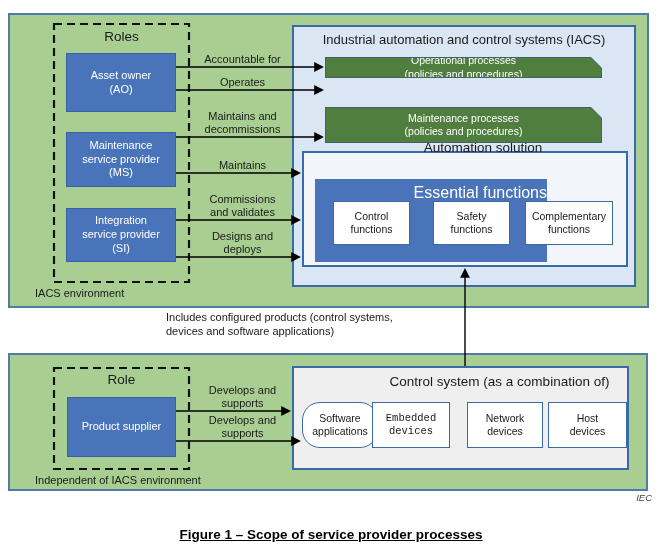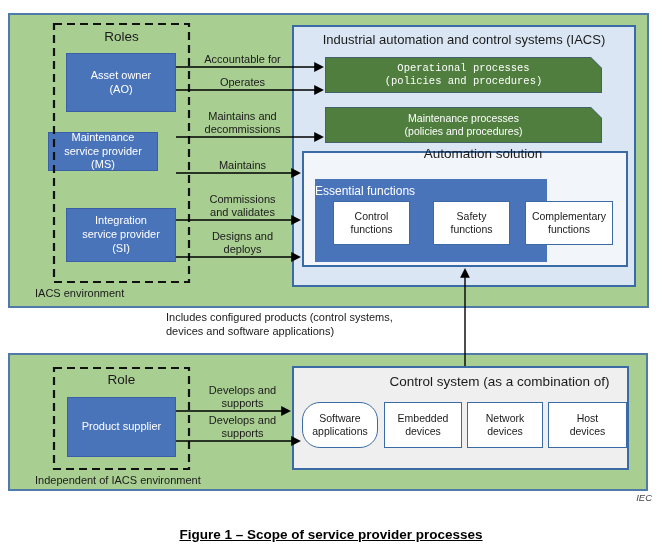--- a/index.html
+++ b/index.html
@@ -24,21 +24,21 @@
   .role-box{background:var(--role-blue,#4a74ba);border:1px solid var(--role-border,#3a5fa8);color:#ffffff;font-size:11px;line-height:1.25;}
 
   
   .proc{clip-path:polygon(0 0,calc(100% - 11px) 0,100% 11px,100% 100%,0 100%);background:var(--process-border,#41626d);}
   .proc-in{position:absolute;inset:1px;clip-path:polygon(0 0,calc(100% - 10px) 0,100% 10px,100% 100%,0 100%);
            background:var(--process-green,#4f7e3e);color:#ffffff;font-size:10.5px;line-height:1.25;
            display:flex;align-items:center;justify-content:center;text-align:center;}
 
   
   .essential-box{background:var(--role-blue,#4a74ba);}
-  .essential-title{font-size:12px;color:#ffffff;text-align:left;}
+  .essential-title{font-size:16px;color:#ffffff;text-align:right;padding-left:40px;}
   .func-box{background:#ffffff;border:1px solid var(--box-border,#3a6ba5);font-size:10.5px;line-height:1.25;}
 
   
   .comp-box{background:#ffffff;border:1.5px solid var(--box-border,#3a6ba5);font-size:10.5px;line-height:1.25;}
 
   .arrow-label{font-size:11px;line-height:1.18;text-align:center;}
   .env-label{font-size:11px;}
   .note{font-size:11px;line-height:1.25;text-align:left;}
   .credit{font-size:9.5px;font-style:italic;color:#444;text-align:right;}
   .caption{font-size:13.5px;font-weight:bold;text-align:center;color:#000;text-decoration:underline;}
@@ -50,43 +50,43 @@
 </head>
 <body>
 
 <div class="stage">
 
   <div class="abs env" style="left:8px;top:13px;width:641px;height:295px;"></div>
   <div class="abs group-title" style="left:53px;top:29px;width:137px;">Roles</div>
 
   <div class="abs role-box center pre" style="left:66px;top:53px;width:110px;height:59px;">Asset owner
 (AO)</div>
-  <div class="abs role-box center pre" style="left:48px;top:132px;width:110px;height:39px;">Maintenance
+  <div class="abs role-box center pre" style="left:66px;top:132px;width:110px;height:55px;">Maintenance
 service provider
 (MS)</div>
   <div class="abs role-box center pre" style="left:66px;top:208px;width:110px;height:54px;">Integration
 service provider
 (SI)</div>
 
   <div class="abs env-label" style="left:35px;top:287px;">IACS environment</div>
 
   <div class="abs iacs-box" style="left:292px;top:25px;width:344px;height:262px;"></div>
   <div class="abs big-title" style="left:292px;top:32px;width:344px;">Industrial automation and control systems (IACS)</div>
 
-  <div class="abs proc" style="left:325px;top:57px;width:277px;height:36px;font-family:Liberation Mono, monospace;">
+  <div class="abs proc" style="left:325px;top:57px;width:277px;height:21px;">
     <div class="proc-in pre">Operational processes
 (policies and procedures)</div>
   </div>
   <div class="abs proc" style="left:325px;top:107px;width:277px;height:36px;">
     <div class="proc-in pre">Maintenance processes
 (policies and procedures)</div>
   </div>
 
   <div class="abs automation-box" style="left:302px;top:151px;width:326px;height:116px;"></div>
-  <div class="abs section-title" style="left:302px;top:146px;width:326px;padding-left:36px;">Automation solution</div>
+  <div class="abs section-title" style="left:302px;top:140px;width:326px;padding-left:36px;">Automation solution</div>
 
   <div class="abs essential-box" style="left:315px;top:179px;width:232px;height:83px;"></div>
   <div class="abs essential-title" style="left:315px;top:184px;width:232px;">Essential functions</div>
 
   <div class="abs func-box center pre" style="left:333px;top:201px;width:77px;height:44px;">Control
 functions</div>
   <div class="abs func-box center pre" style="left:433px;top:201px;width:77px;height:44px;">Safety
 functions</div>
   <div class="abs func-box center pre" style="left:525px;top:201px;width:88px;height:44px;z-index:2;">Complementary
 functions</div>
@@ -96,21 +96,21 @@
 
   <div class="abs env" style="left:8px;top:353px;width:640px;height:138px;"></div>
   <div class="abs group-title" style="left:53px;top:372px;width:137px;">Role</div>
   <div class="abs role-box center pre" style="left:67px;top:397px;width:109px;height:60px;">Product supplier</div>
   <div class="abs env-label" style="left:35px;top:474px;">Independent of IACS environment</div>
 
   <div class="abs control-box" style="left:292px;top:366px;width:337px;height:104px;"></div>
   <div class="abs section-title" style="left:296px;top:374px;width:407px;">Control system (as a combination of)</div>
   <div class="abs comp-box center pre" style="left:302px;top:402px;width:76px;height:46px;border-radius:18px;">Software
 applications</div>
-  <div class="abs comp-box center pre" style="left:384px;top:402px;width:78px;height:46px;">Embedded
+  <div class="abs comp-box center pre" style="left:372px;top:402px;width:78px;height:46px;font-family:Liberation Mono, monospace;">Embedded
 devices</div>
   <div class="abs comp-box center pre" style="left:467px;top:402px;width:76px;height:46px;">Network
 devices</div>
   <div class="abs comp-box center pre" style="left:548px;top:402px;width:79px;height:46px;">Host
 devices</div>
 
   <svg class="overlay" width="662" height="553" viewBox="0 0 662 553">
     <defs>
       <marker id="ah" viewBox="0 0 10 10" refX="8" refY="5" markerWidth="7" markerHeight="7" orient="auto">
         <path d="M0,0 L10,5 L0,10 z" fill="#000"></path>

